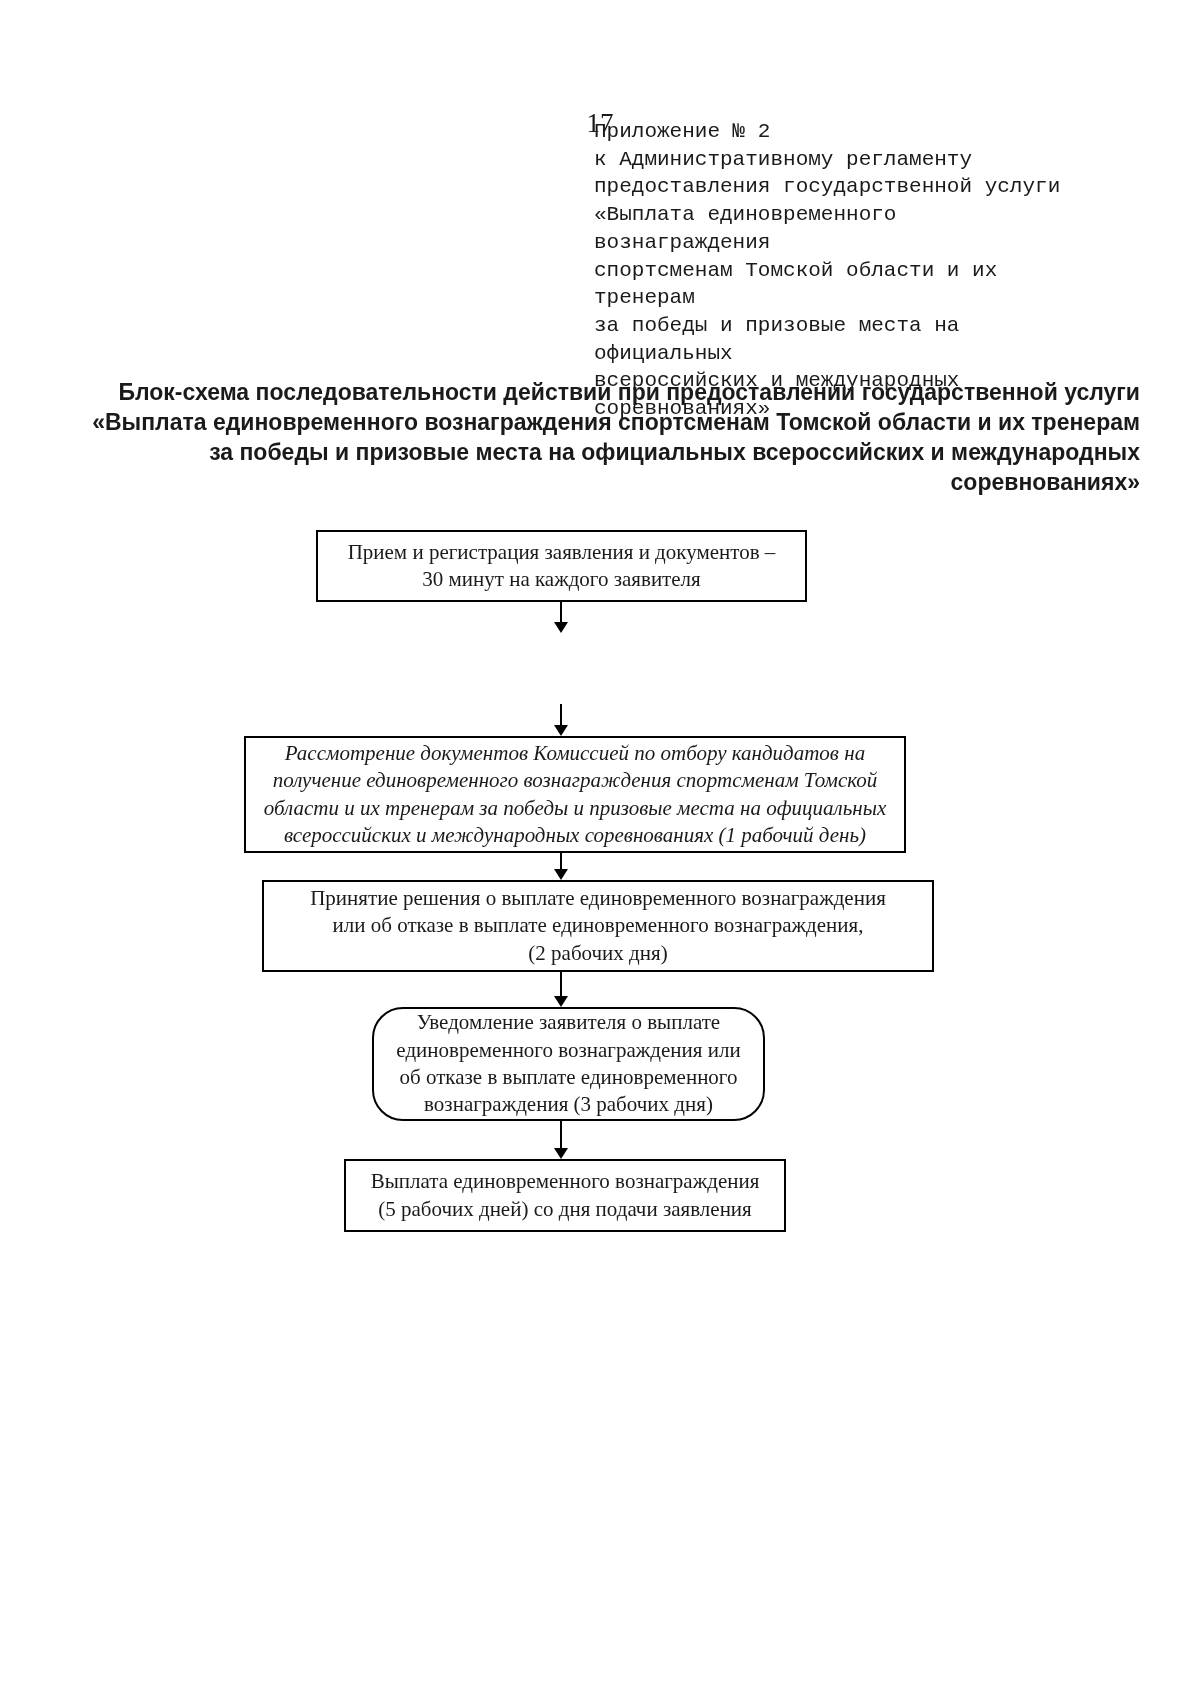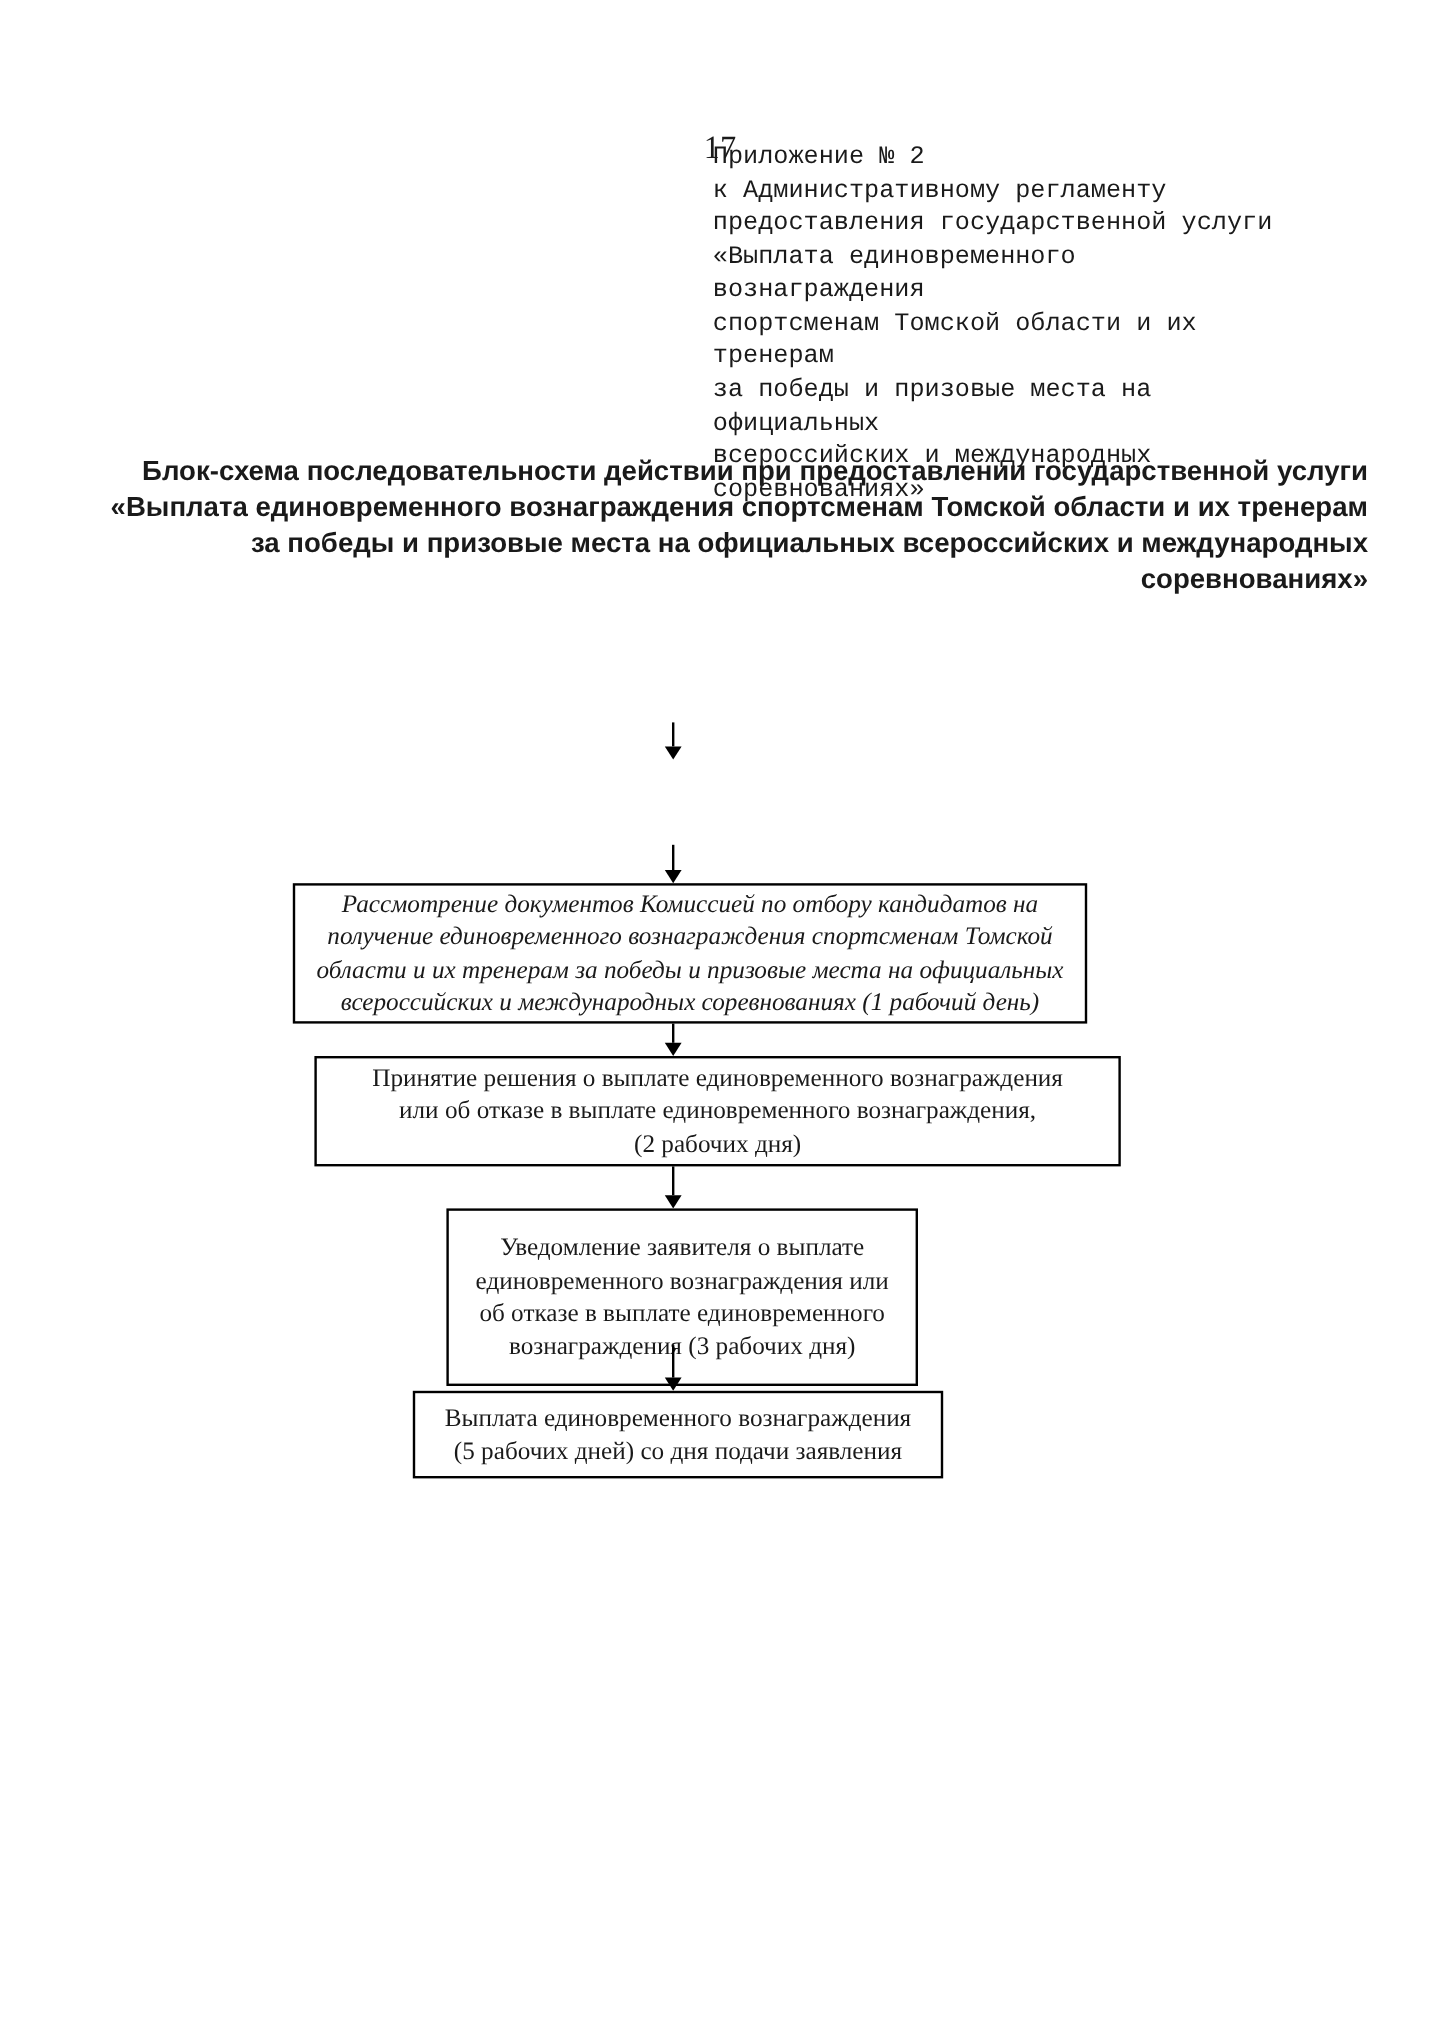--- a/index.html
+++ b/index.html
@@ -68,21 +68,21 @@
     font-family: "Liberation Serif", serif;
     font-size: 21px;
     line-height: 1.3;
     white-space: pre-line;
     padding: 4px 8px;
   }
   .box1 { left: 316px; top: 530px; width: 491px; height: 72px; }
   .box2 { left: 300px; top: 633px; width: 523px; height: 71px; }
   .box3 { left: 244px; top: 736px; width: 662px; height: 117px; font-style: italic; }
   .box4 { left: 262px; top: 880px; width: 672px; height: 92px; }
-  .box5 { left: 372px; top: 1007px; width: 393px; height: 148px; }
+  .box5 { left: 372px; top: 1007px; width: 393px; height: 114px; border-radius: 31px; }
   .box6 { left: 344px; top: 1159px; width: 442px; height: 73px; }
   .fc-arrow {
     position: absolute;
     width: 14px;
     display: flex;
     flex-direction: column;
     align-items: center;
   }
   .fc-arrow .shaft {
     width: 2px;
@@ -118,20 +118,22 @@
 всероссийских и международных
 соревнованиях»</div>
 
   <div class="doc-title">Блок-схема последовательности действии при предоставлении государственной услуги
 «Выплата единовременного вознаграждения спортсменам Томской области и их тренерам
 за победы и призовые места на официальных всероссийских и международных
 соревнованиях»</div>
 
   <div class="flowchart">
 
+    <div class="fc-box box1">Прием и регистрация заявления и документов –
+30 минут на каждого заявителя</div>
 
     <div class="fc-arrow arrow1">
       <div class="shaft"></div>
       <div class="head"></div>
     </div>
 
 
     <div class="fc-arrow arrow2">
       <div class="shaft"></div>
       <div class="head"></div>

